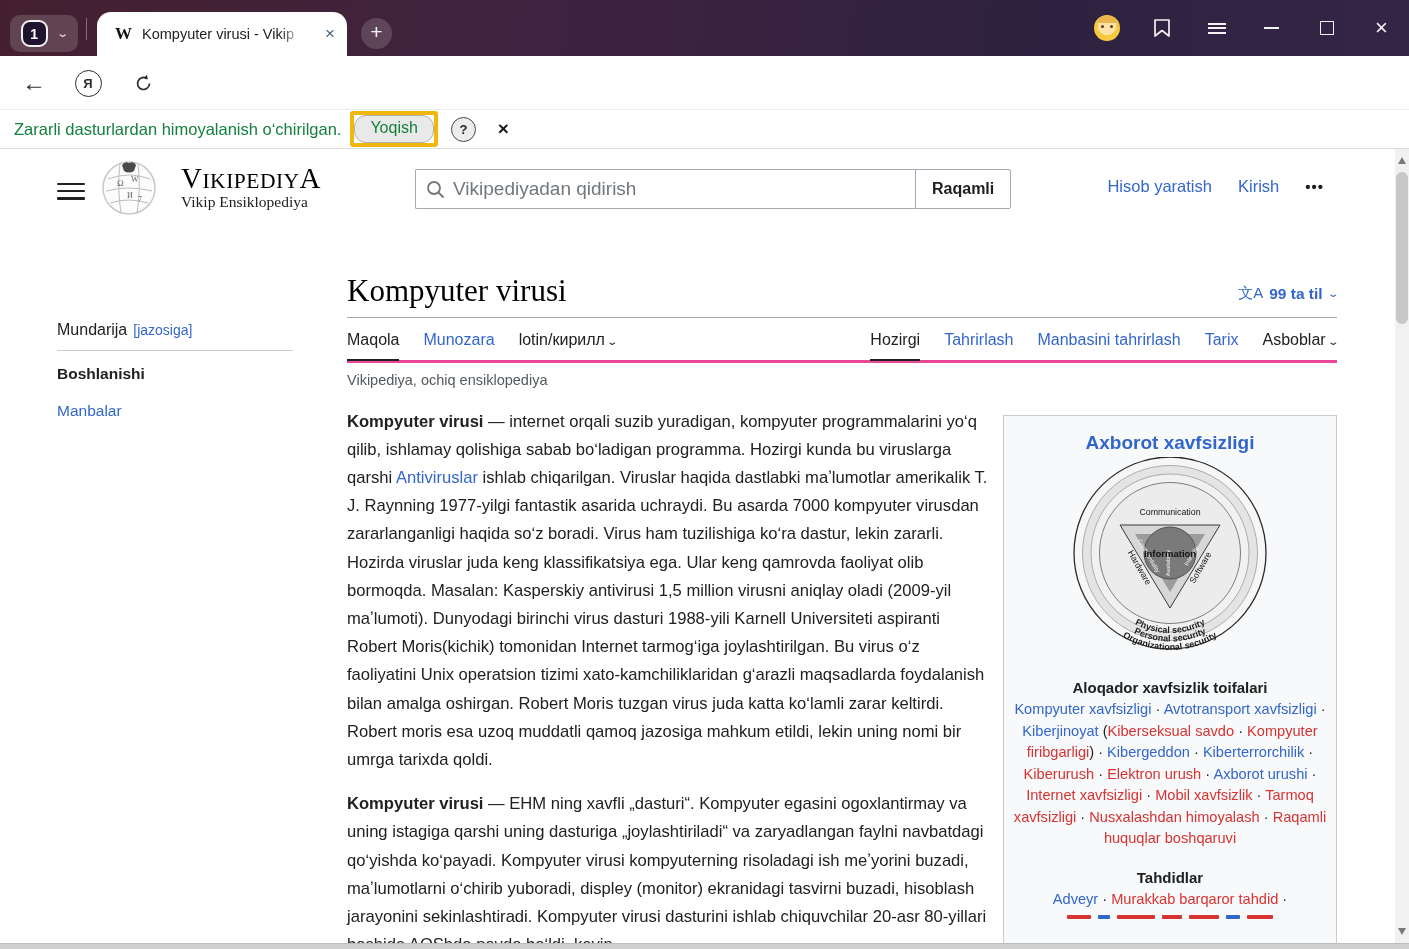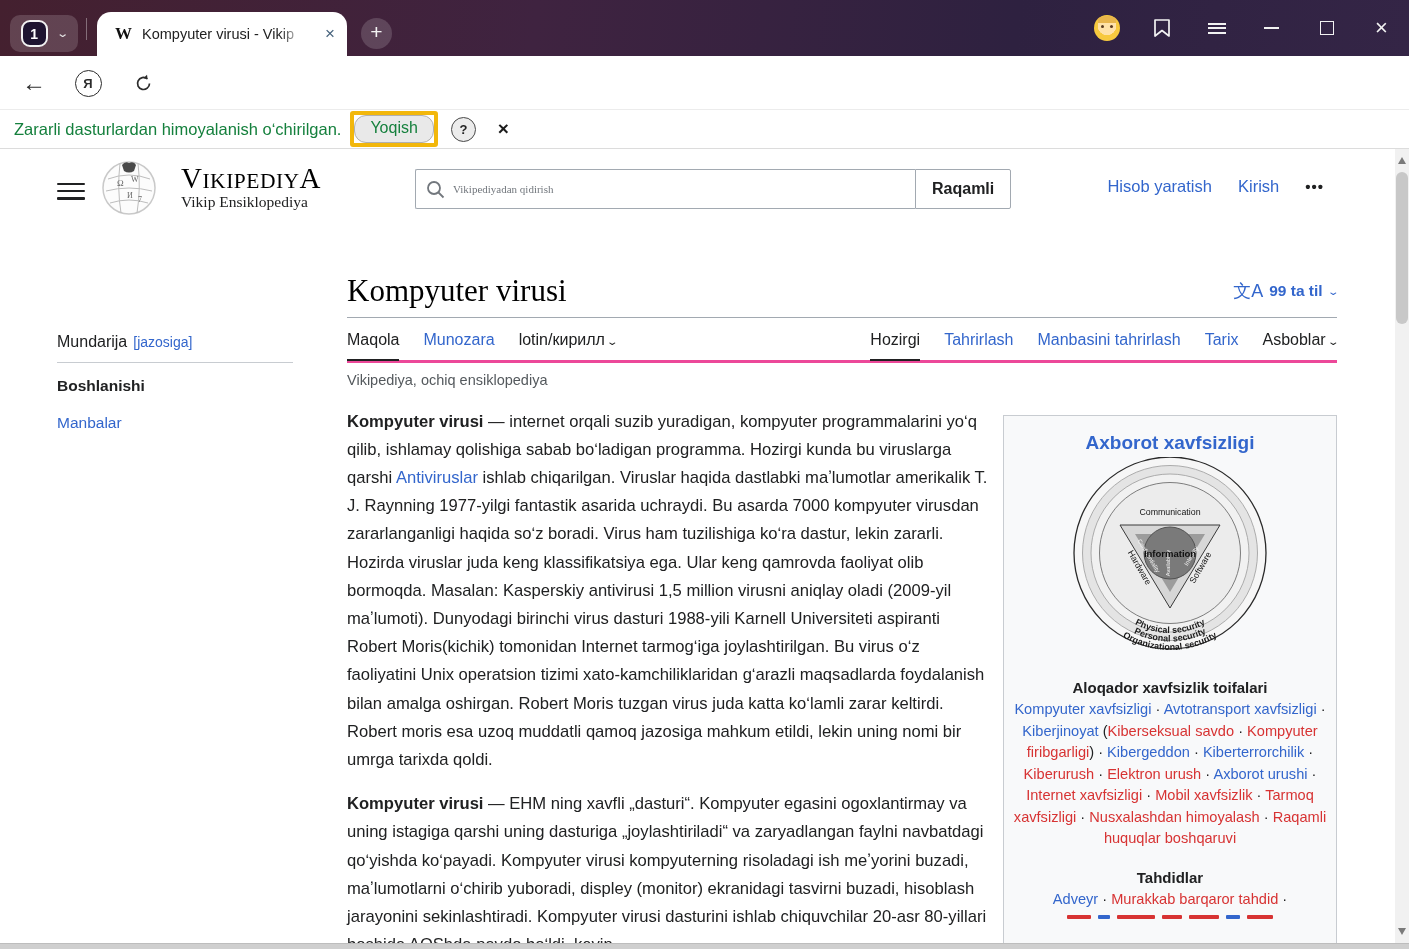--- a/index.html
+++ b/index.html
@@ -75,44 +75,44 @@
   .logo { position:absolute; left:100px; top:8px; cursor:pointer; }
   .wordmark { position:absolute; left:181px; top:13px; font-family:"Liberation Serif","DejaVu Serif",serif; color:#000; cursor:pointer; }
   .wm-line1 { letter-spacing:.5px; }
   .wm-first,.wm-last { font-size:29px; }
   .wm-mid { font-size:21.5px; text-transform:uppercase; }
   .wm-sub { font-size:15.5px; margin-top:-2px; color:#202122; }
   .searchwrap { position:absolute; left:415px; top:20px; display:flex; }
   .searchbox { width:500px; height:40px; border:1px solid #a2a9b1; border-right:none; border-radius:2px 0 0 2px;
     display:flex; align-items:center; background:#fff; }
   .searchbox .mag { margin:0 8px 0 10px; }
-  .searchbox input { border:none; outline:none; font-size:11px; color:#6d28d9; width:430px;
-    font-family:Liberation Serif, serif; background:transparent; }
+  .searchbox input { border:none; outline:none; font-size:19px; color:#6d28d9; width:430px;
+    font-family:Liberation Sans, sans-serif; background:transparent; }
   .searchbox input::placeholder { color:#72777d; }
   .searchbtn { height:40px; padding:0 16px; border:1px solid #a2a9b1; border-radius:0 2px 2px 0;
     background:#fff; font-size:16px; font-weight:bold; color:#202122; cursor:pointer; }
   .userlinks { position:absolute; right:85px; top:28px; display:flex; align-items:center; gap:26px; }
   .bluelink { color:#3366cc; cursor:pointer; text-decoration:none; }
   .userlinks .lk { font-size:16.5px; }
   .moredots { font-size:15px; letter-spacing:1px; color:#202122; font-weight:bold; cursor:pointer; }
 
-  .sidebar { position:absolute; left:57px; top:184px; width:236px; font-size:15.5px; }
+  .sidebar { position:absolute; left:57px; top:172px; width:236px; font-size:15.5px; }
   .sb-head { display:flex; gap:6px; align-items:baseline; }
   .sb-title { font-size:16px; color:#202122; }
   .sb-hide { font-size:14px; }
   .sidebar hr { border:none; border-top:1px solid #c8ccd1; margin:11px 0 14px; }
   .sb-item { margin-bottom:19px; cursor:pointer; }
   .sb-item.active { font-weight:bold; color:#202122; }
 
   .article { position:absolute; left:347px; top:124px; width:990px; }
   .title-row { display:flex; justify-content:space-between; align-items:flex-end;
     border-bottom:1px solid #a2a9b1; padding-bottom:8px; }
   h1.atitle { font-family:"Liberation Serif","DejaVu Serif",serif; font-weight:normal; font-size:31px; color:#000; }
   .langsel { display:flex; align-items:center; gap:6px; color:#3366cc; cursor:pointer; padding-bottom:6px; }
-  .langicon { font-size:18px; }
+  .langicon { font-size:15px; }
   .langlabel { font-size:15.5px; font-weight:bold; }
   .caret { font-size:10px; transform:scaleX(1.5); display:inline-block; }
   .tabs-row { display:flex; justify-content:space-between; border-bottom:3px solid #ec4899; padding-top:6px; }
   .tgroup { display:flex; gap:24px; }
   .wtab { font-size:16px; color:#3366cc; padding:7px 0 10px; cursor:pointer; white-space:nowrap; }
   .wtab.plain { color:#202122; }
   .wtab.active { color:#202122; border-bottom:2.5px solid #202122; margin-bottom:-1.5px; }
   .wtab .caret { color:#202122; margin-left:3px; }
   .tagline { font-size:14.5px; color:#54595d; margin-top:9px; }
   .columns { display:flex; margin-top:20px; }

